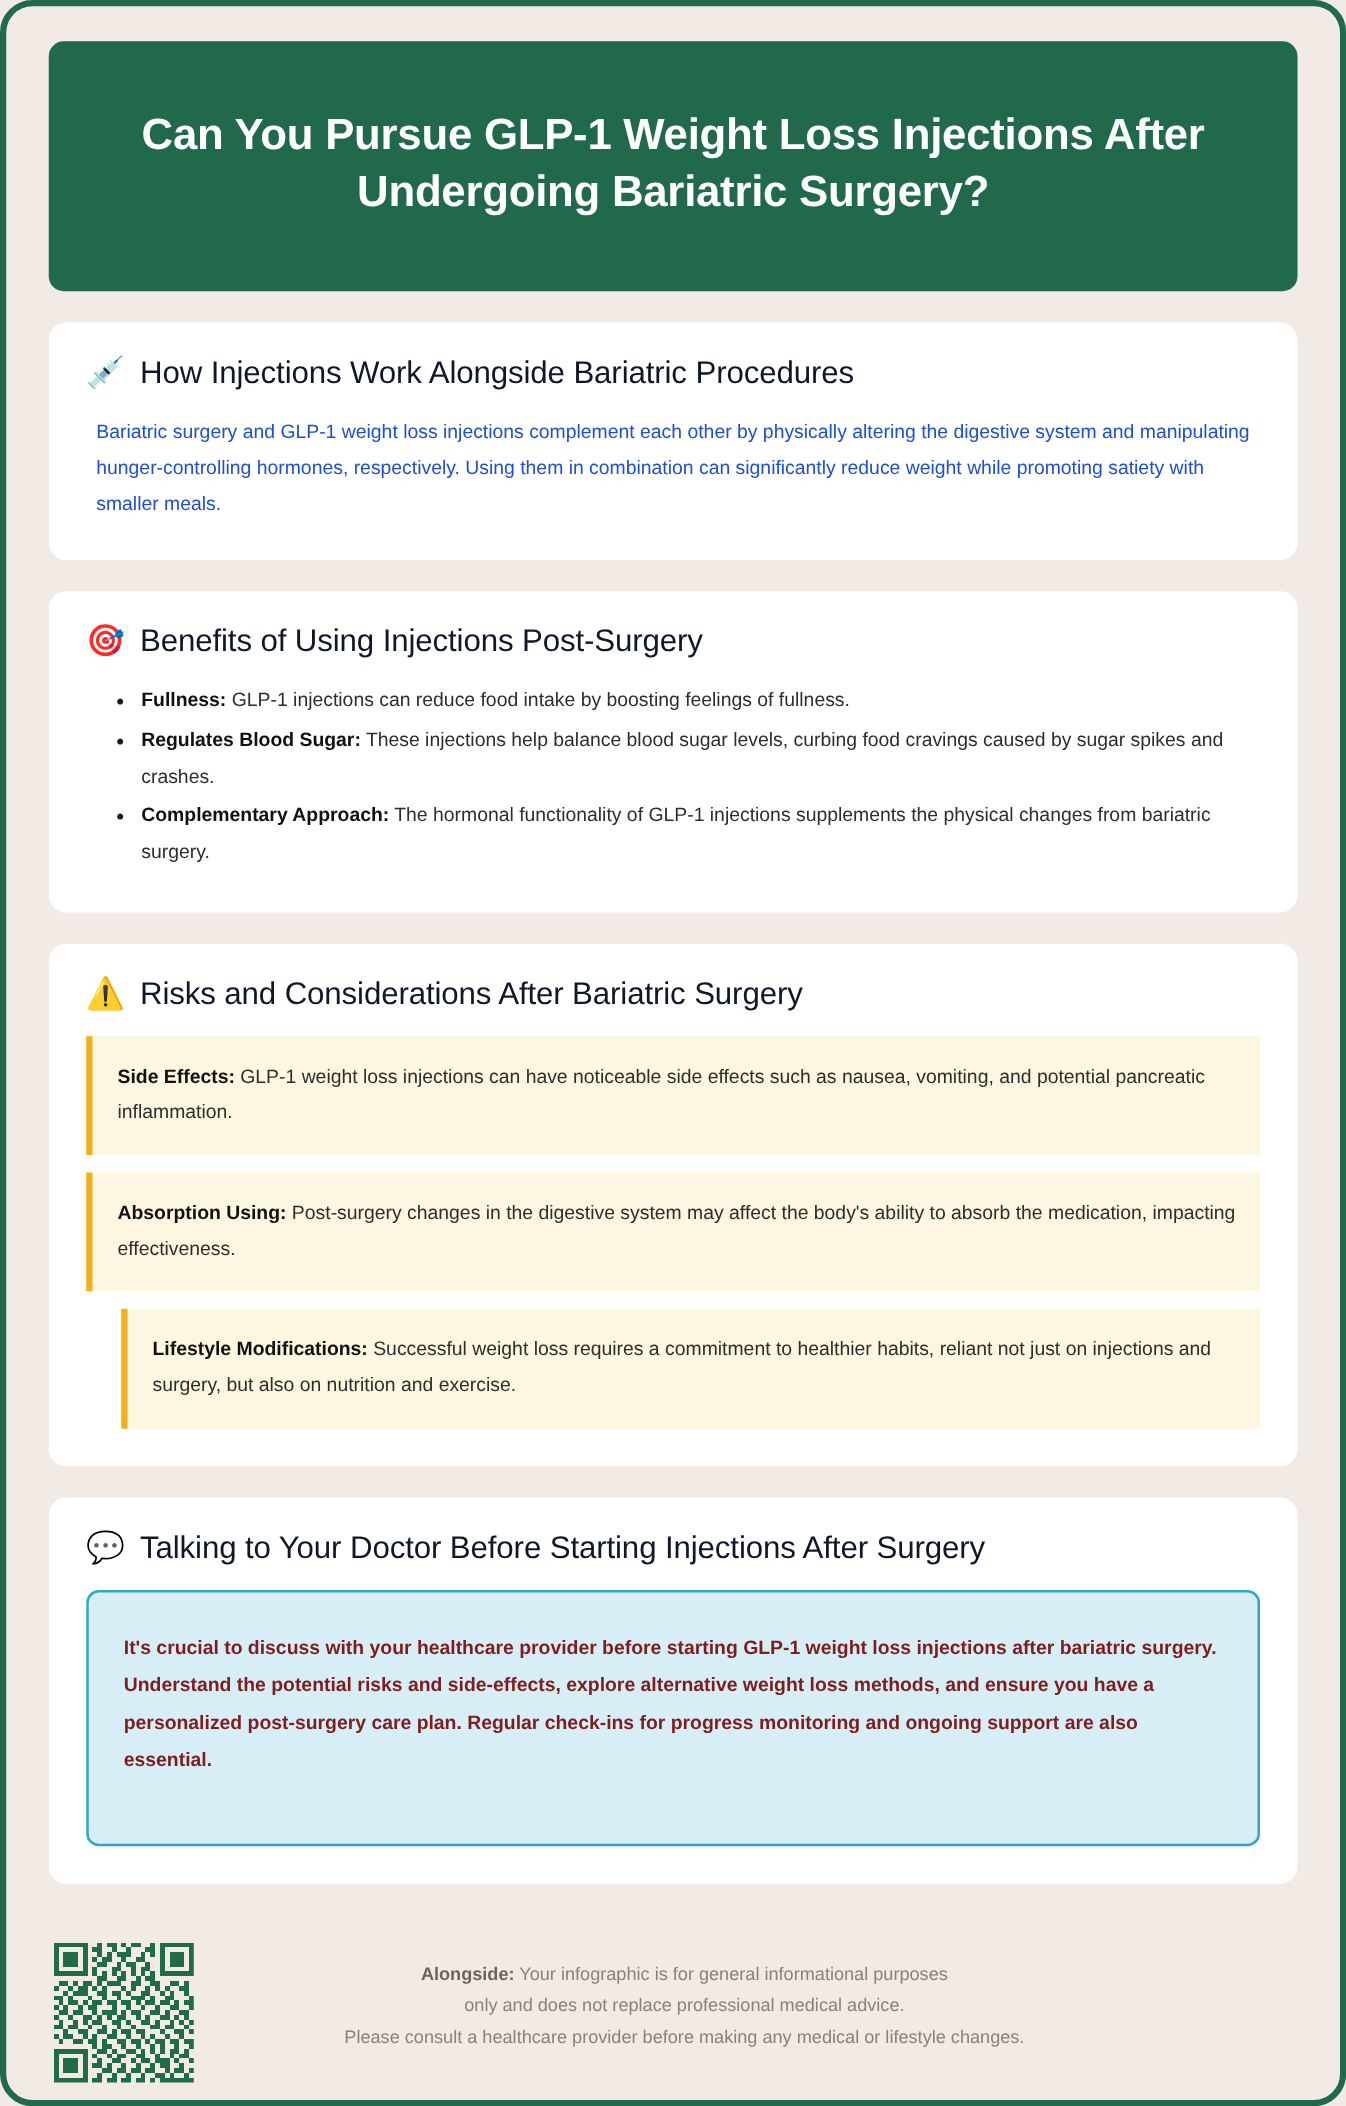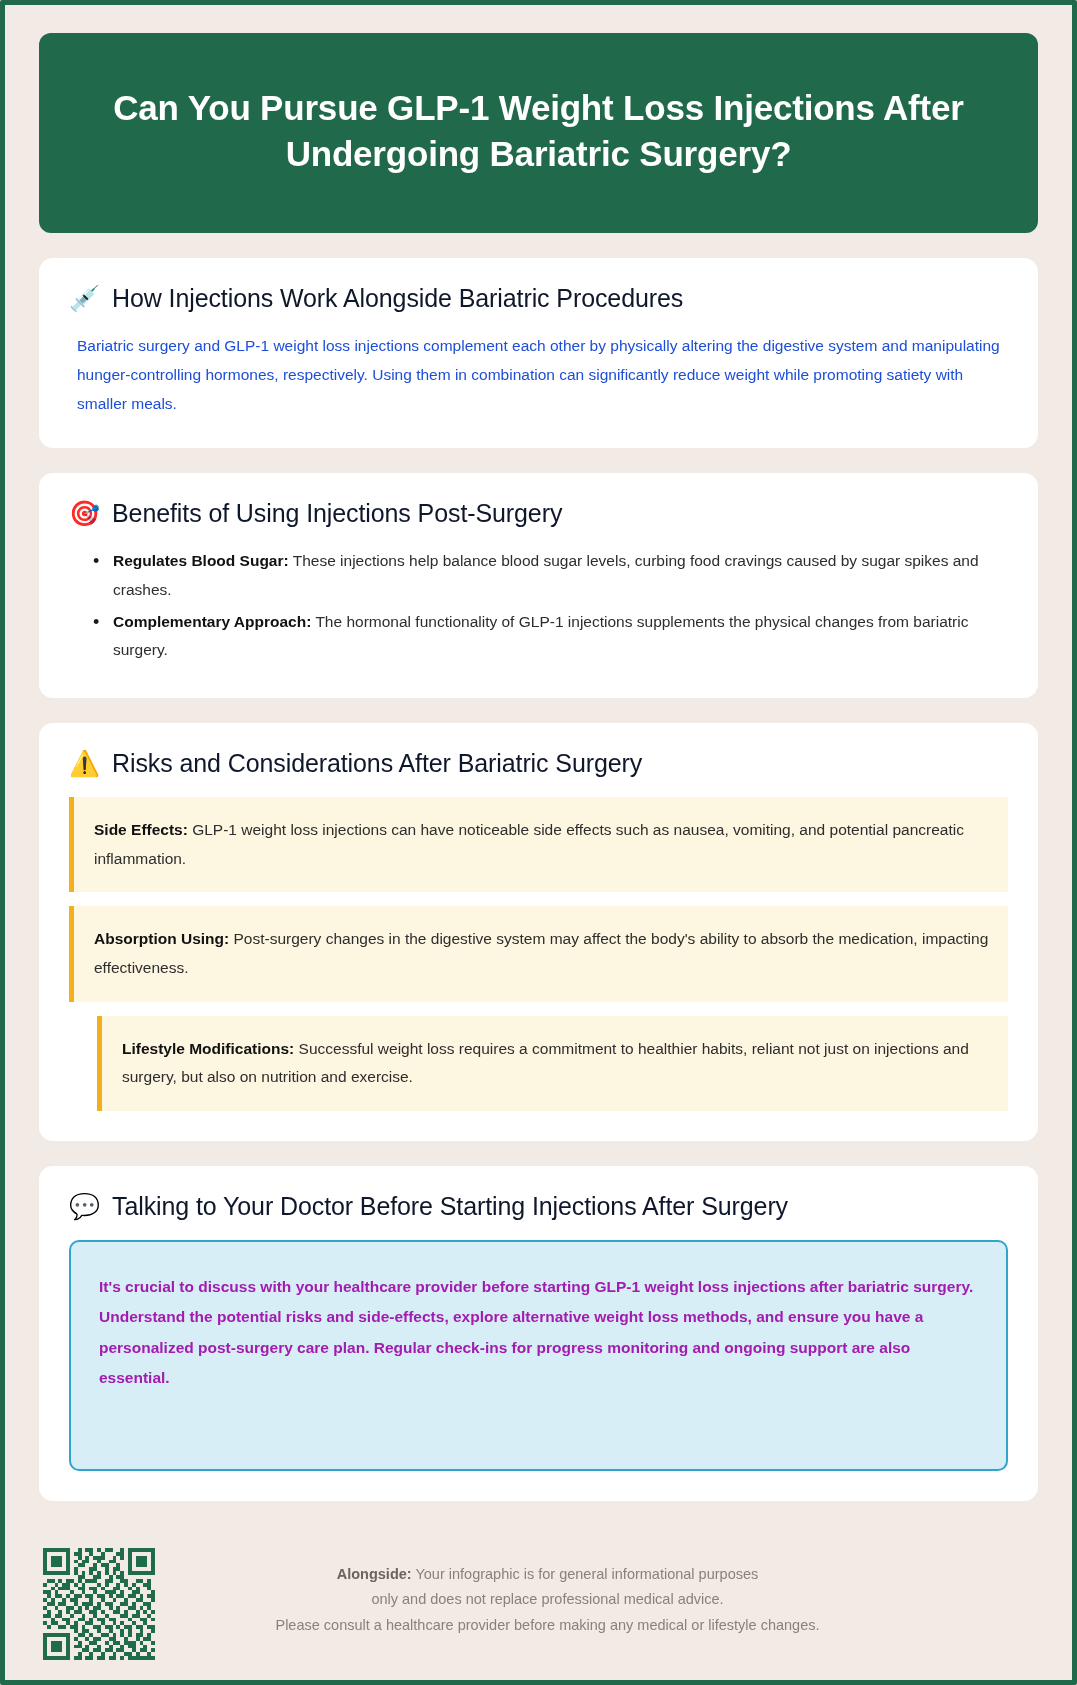--- a/index.html
+++ b/index.html
@@ -10,21 +10,21 @@
     background: #f2eae4;
     font-family: "Liberation Sans", sans-serif;
   }
 
   #page {
     position: relative;
     width: 1077px;
     height: 1685px;
     background: #f2eae4;
     border: 5px solid #20694a;
-    border-radius: 2px;
+    border-radius: 26px;
     overflow: hidden;
   }
 
   #inner {
     padding: 28px 34px 0 34px;
   }
 
   
   .banner {
     background: #20694a;
@@ -113,22 +113,22 @@
     line-height: 1.85;
   }
   .risk-box:last-child { margin-bottom: 0; margin-left: 28px; }
   .risk-box b { color: #111111; font-weight: bold; }
 
   
   .doctor-box {
     background: #d7eef6;
     border: 2px solid #2fa5cc;
     border-radius: 10px;
-    padding: 30px 28px 76px 28px;
-    color: #a21caf;
+    padding: 30px 28px 50px 28px;
+    color: #7f1d1d;
     font-size: 15.5px;
     font-weight: bold;
     line-height: 1.95;
   }
 
   
   .footer {
     display: flex;
     align-items: flex-start;
     padding: 14px 8px 0 4px;
@@ -167,20 +167,23 @@
       </div>
       <div class="body-text">Bariatric surgery and GLP-1 weight loss injections complement each other by physically altering the digestive system and manipulating hunger-controlling hormones, respectively. Using them in combination can significantly reduce weight while promoting satiety with smaller meals.</div>
     </div>
 
     <div class="card">
       <div class="card-head">
         <span class="card-icon">🎯</span>
         <span class="card-title">Benefits of Using Injections Post-Surgery</span>
       </div>
       <ul class="bullets">
+        <li>
+          <b>Fullness:</b><span> GLP-1 injections can reduce food intake by boosting feelings of fullness.</span>
+        </li>
         <li>
           <b>Regulates Blood Sugar:</b><span> These injections help balance blood sugar levels, curbing food cravings caused by sugar spikes and crashes.</span>
         </li>
         <li>
           <b>Complementary Approach:</b><span> The hormonal functionality of GLP-1 injections supplements the physical changes from bariatric surgery.</span>
         </li>
       </ul>
     </div>
 
     <div class="card">

